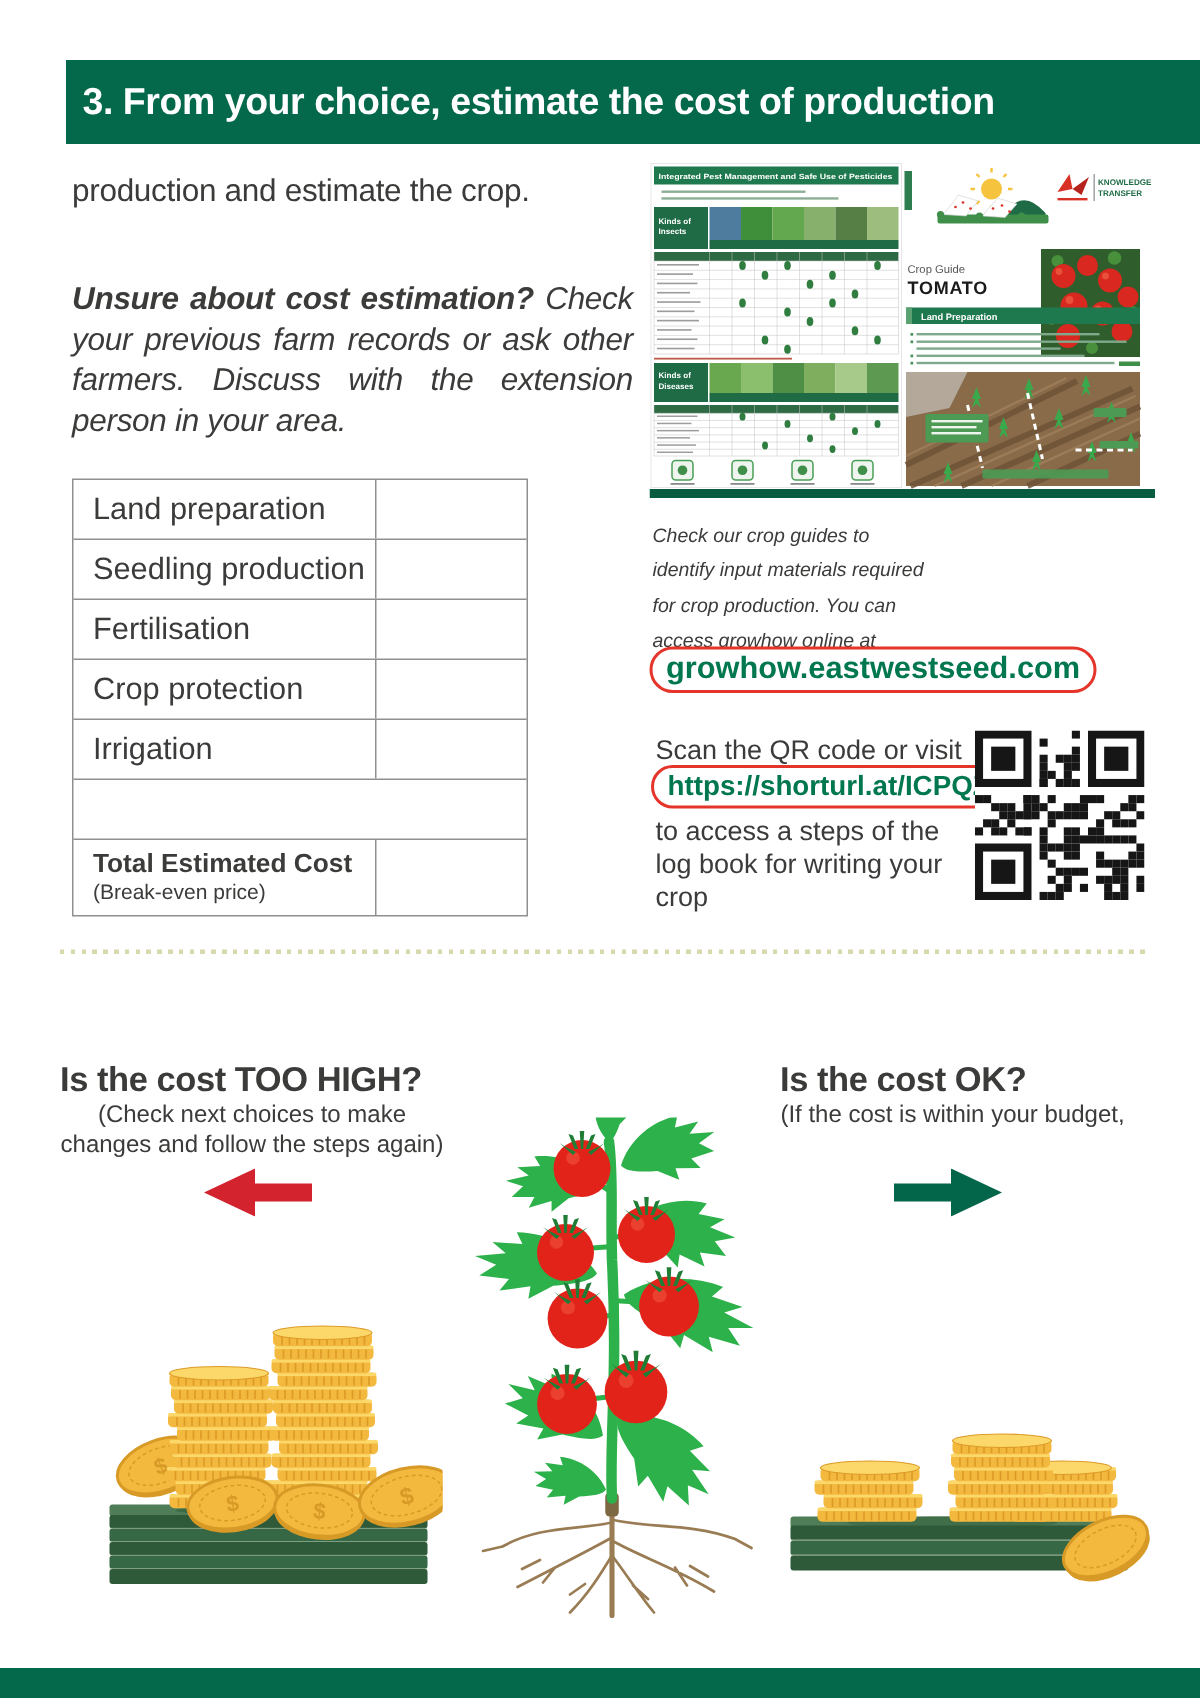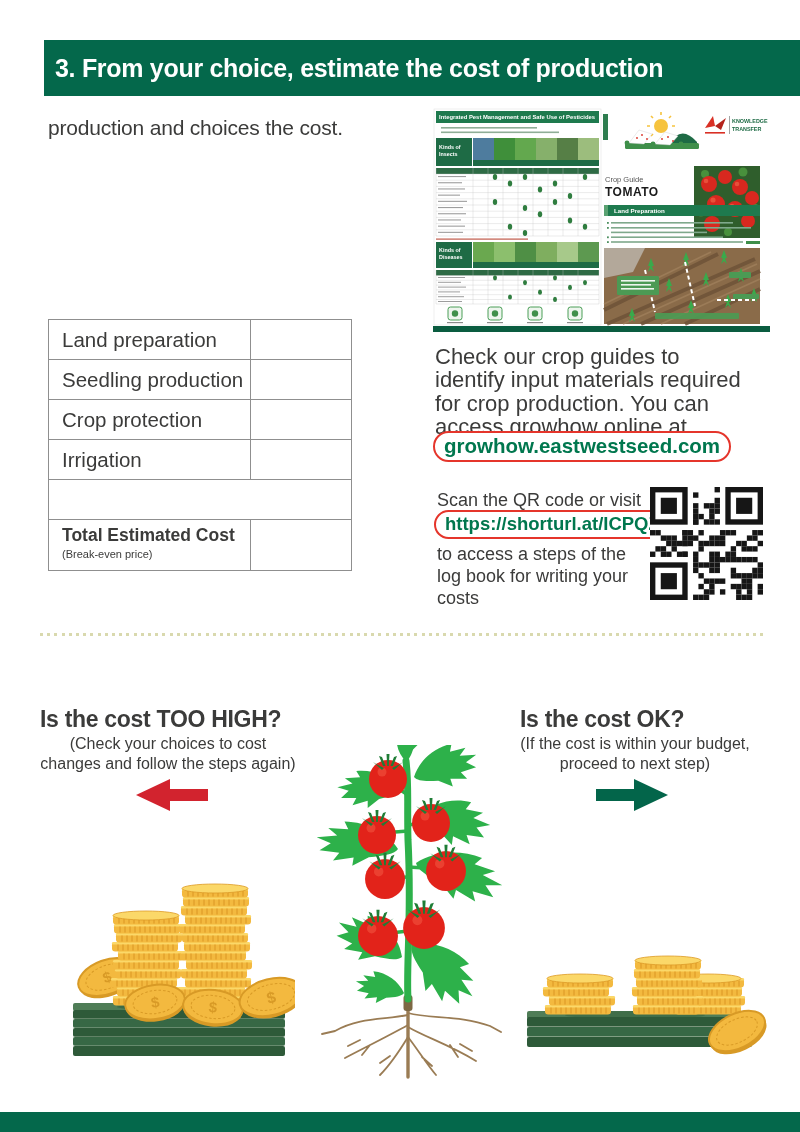--- a/index.html
+++ b/index.html
@@ -17,23 +17,23 @@
   .note .b{font-weight:bold;}
 
   .cost-table{left:48px;top:319px;width:302px;border:1px solid #8f8f8f;background:#fff;}
   .ct-row{display:flex;height:39px;border-bottom:1px solid #8f8f8f;}
   .ct-row:last-child{border-bottom:none;}
   .ct-label{width:202px;border-right:1px solid #8f8f8f;font-size:20.5px;line-height:39px;padding-left:13px;box-sizing:border-box;}
   .ct-value{flex:1;}
   .ct-total{height:50px;}
   .ct-total .ct-label{line-height:normal;padding-top:4px;}
   .ct-total-main{font-weight:bold;font-size:17.5px;line-height:22px;}
-  .ct-total-sub{font-size:11px;line-height:17px;}
-
-  .guide-text{left:435px;top:345px;width:330px;font-size:22px;line-height:23.4px;}
+  .ct-total-sub{font-size:14px;line-height:17px;}
+
+  .guide-text{left:435px;top:345px;width:330px;font-size:13px;line-height:23.4px;font-style:italic;}
   .pill{display:inline-block;border:2.5px solid var(--oval_red,#e5352b);border-radius:16px;
         padding:1px 9px 2px 9px;color:var(--link_green,#00774e);font-weight:bold;background:#fff;}
   .growhow-pill{left:433px;top:431px;font-size:20.5px;}
   .qr-text{left:437px;top:489px;width:212px;font-size:18px;line-height:22px;}
   .shorturl-pill{left:434px;top:510px;font-size:18.5px;}
   .qr-after{left:437px;top:543px;width:212px;font-size:18px;line-height:22px;}
   .qr-svg{left:650px;top:487px;background:#fff;}
 
   .dotted-divider{left:40px;top:633px;width:727px;height:3px;
      background:repeating-linear-gradient(90deg,#d9d9ae 0 3px,transparent 3px 7.2px);}
@@ -52,31 +52,44 @@
 </head>
 <body>
 
 <div class="page">
 
   <div class="abs header-bar">
     <h1>3. From your choice, estimate the cost of production</h1>
   </div>
 
   <div class="abs intro">
-    <div>production and choices the cost.</div>
-  </div>
-
+    <div>production and estimate the crop.</div>
+  </div>
+
+  <div class="abs note">
+    <div class="jline">
+      <span class="b">Unsure about cost estimation?</span>
+      <span>Check</span>
+    </div>
+    <div class="jline">your previous farm records or ask other</div>
+    <div class="jline">farmers. Discuss with the extension</div>
+    <div>person in your area.</div>
+  </div>
 
   <div class="abs cost-table">
     <div class="ct-row">
       <div class="ct-label">Land preparation</div>
       <div class="ct-value"></div>
     </div>
     <div class="ct-row">
       <div class="ct-label">Seedling production</div>
+      <div class="ct-value"></div>
+    </div>
+    <div class="ct-row">
+      <div class="ct-label">Fertilisation</div>
       <div class="ct-value"></div>
     </div>
     <div class="ct-row">
       <div class="ct-label">Crop protection</div>
       <div class="ct-value"></div>
     </div>
     <div class="ct-row">
       <div class="ct-label">Irrigation</div>
       <div class="ct-value"></div>
     </div>
@@ -323,21 +336,21 @@
     <div>for crop production. You can</div>
     <div>access growhow online at</div>
   </div>
   <div class="abs qr-text">Scan the QR code or visit</div>
 
   <div class="abs pill growhow-pill">growhow.eastwestseed.com</div>
   <div class="abs pill shorturl-pill">https://shorturl.at/ICPQZ</div>
   <div class="abs qr-after">
     <div>to access a steps of the</div>
     <div>log book for writing your</div>
-    <div>costs</div>
+    <div>crop</div>
   </div>
   <svg id="qr" class="abs qr-svg" width="113" height="113" viewBox="0 0 113 113">
       <g fill="#161616">
         <rect x="64.57142857142858" y="0" width="5.380952380952381" height="5.380952380952381"></rect>
         <rect x="43.04761904761905" y="5.380952380952381" width="5.380952380952381" height="5.380952380952381"></rect>
         <rect x="64.57142857142858" y="10.761904761904763" width="5.380952380952381" height="5.380952380952381"></rect>
         <rect x="43.04761904761905" y="16.142857142857146" width="5.380952380952381" height="5.380952380952381"></rect>
         <rect x="53.80952380952381" y="16.142857142857146" width="5.380952380952381" height="5.380952380952381"></rect>
         <rect x="59.1904761904762" y="16.142857142857146" width="5.380952380952381" height="5.380952380952381"></rect>
         <rect x="64.57142857142858" y="16.142857142857146" width="5.380952380952381" height="5.380952380952381"></rect>
@@ -470,31 +483,30 @@
         <rect x="0" y="75.33333333333334" width="37.66666666666667" height="37.66666666666667"></rect>
         <rect fill="#fff" x="5.380952380952381" y="80.71428571428572" width="26.904761904761905" height="26.904761904761905"></rect>
         <rect x="10.761904761904763" y="86.0952380952381" width="16.142857142857146" height="16.142857142857146"></rect>
       </g>
     </svg>
 
   <div class="abs dotted-divider"></div>
 
   <div class="abs decision-title dt-left">Is the cost TOO HIGH?</div>
   <div class="abs decision-sub ds-left">
-    <div>(Check your choices to cost</div>
+    <div>(Check next choices to make</div>
     <div>changes and follow the steps again)</div>
   </div>
   <svg class="abs" style="left:136px;top:779px;" width="72" height="32" viewBox="0 0 72 32">
     <polygon points="72,10 34,10 34,0 0,16 34,32 34,22 72,22" style="fill:var(--arrow_red,#d2232e)"></polygon>
   </svg>
 
   <div class="abs decision-title dt-right">Is the cost OK?</div>
   <div class="abs decision-sub ds-right">
     <div>(If the cost is within your budget,</div>
-    <div>proceed to next step)</div>
   </div>
   <svg class="abs" style="left:596px;top:779px;" width="72" height="32" viewBox="0 0 72 32">
     <polygon points="0,10 38,10 38,0 72,16 38,32 38,22 0,22" style="fill:var(--arrow_green,#03654a)"></polygon>
   </svg>
 
   <svg class="abs" style="left:55px;top:875px;" width="240" height="185" viewBox="0 0 240 185">
     <defs>
       <g id="crow">
         <rect width="66" height="9.5" rx="3.2" fill="#f3b93f"></rect>
         <rect width="66" height="2.4" rx="1.2" fill="#fbd869"></rect>

